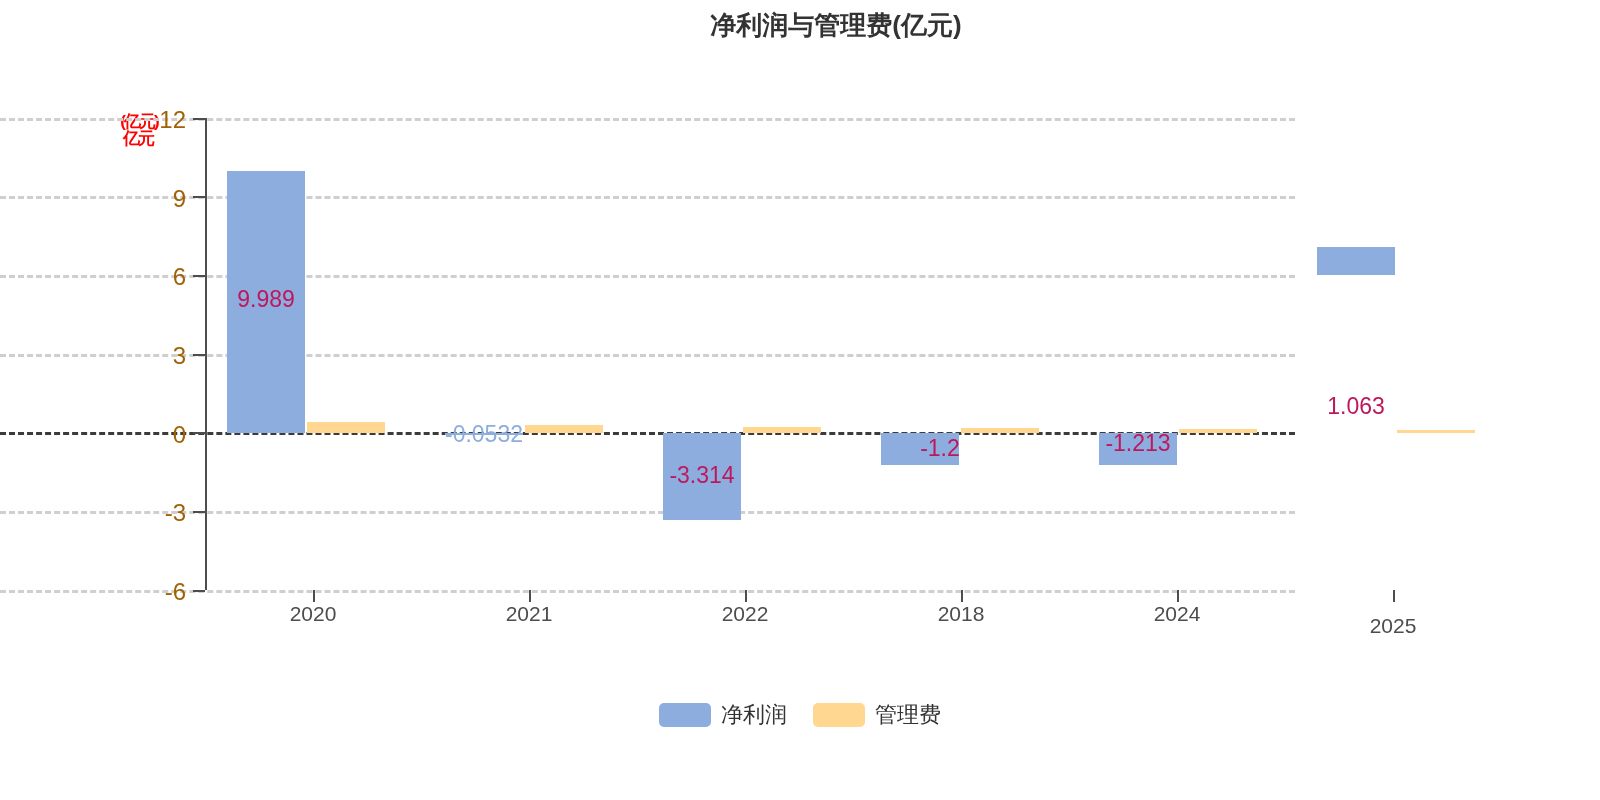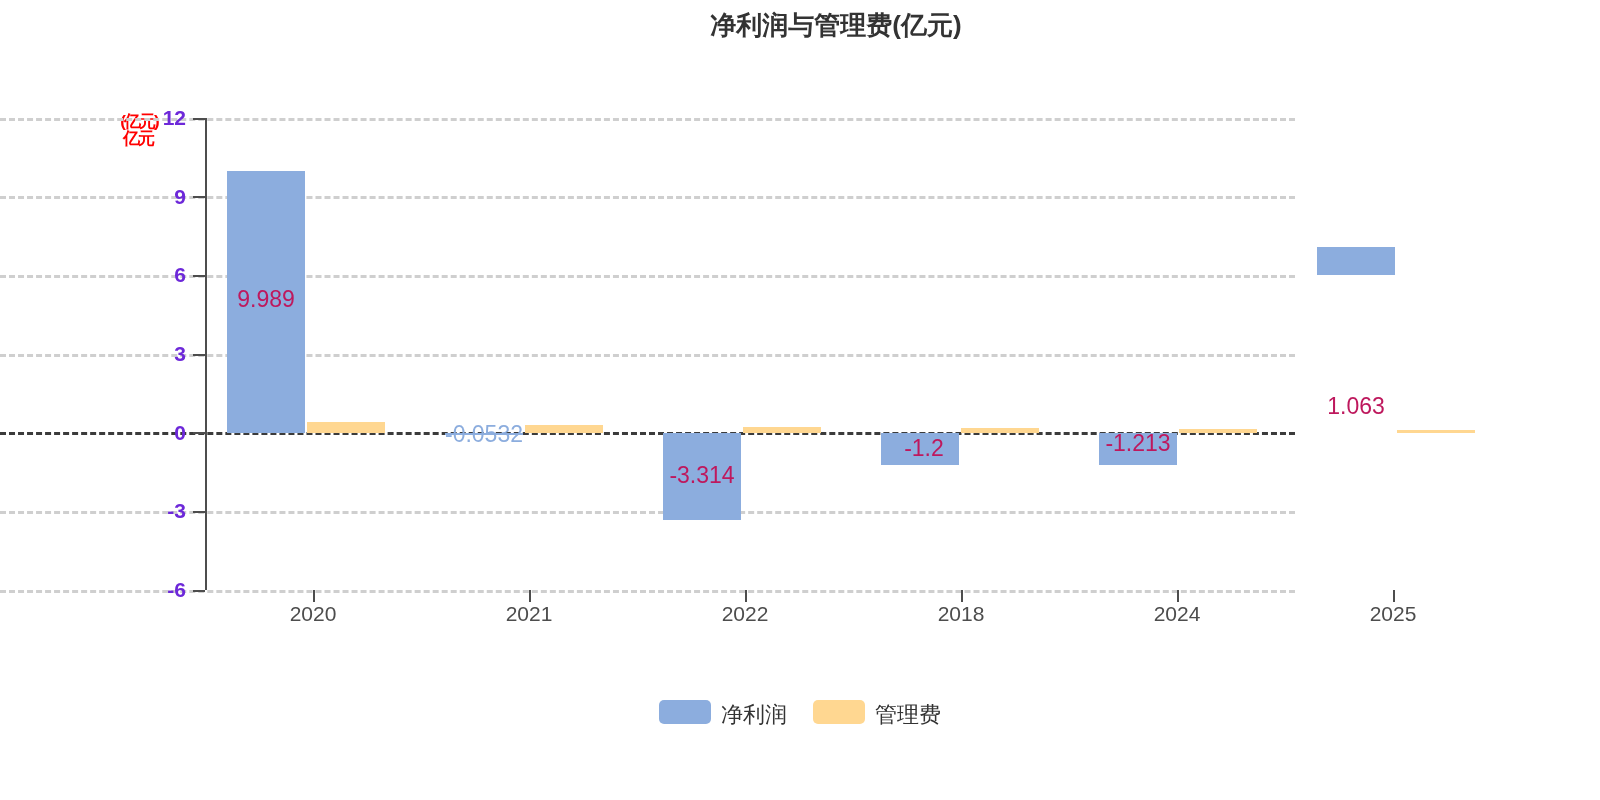--- a/index.html
+++ b/index.html
@@ -70,23 +70,22 @@
     position: absolute;
     left: 193px;
     width: 12px;
     height: 0;
     border-top: 2px solid #4d4d4d;
   }
 
   .y-tick-label {
     position: absolute;
     right: 1414px; 
-    font-size: 21px;
-    color: #6d28d9;
-    font-weight: bold;
+    font-size: 24px;
+    color: #a16207;
   }
 
   .y-label-wrap {
     position: absolute;
     left: 118px;
     top: 112px;
     width: 40px;
     height: 70px;
   }
   .y-axis-title {
@@ -152,21 +151,21 @@
     left: 0;
     top: 700px;
     width: 1600px;
     display: flex;
     justify-content: center;
     align-items: center;
     gap: 26px;
   }
   .legend-item {
     display: flex;
-    align-items: flex-start;
+    align-items: center;
     gap: 10px;
   }
   .legend-swatch {
     width: 52px;
     height: 24px;
     border-radius: 5px;
   }
   .legend-swatch.net { background: #8cadde; }
   .legend-swatch.admin { background: #ffd791; }
   .legend-text {
@@ -241,21 +240,21 @@
 
     <div class="bar net" style="left:894px; width:78px; top:315px; height:32px;"></div>
     <div class="bar admin" style="left:974px; width:78px; bottom:157px; height:4px;"></div>
 
     <div class="bar net" style="left:1112px; width:78px; bottom:315px; height:28px;"></div>
     <div class="bar admin" style="left:1192px; width:78px; bottom:157px; height:3px;"></div>
 
     <div class="bar-label" style="left:0px;   top:168px; width:122px;">9.989</div>
     <div class="bar-label hidden-blue" style="left:230px; top:303px; width:98px;">-0.0532</div>
     <div class="bar-label" style="left:447px; top:344px; width:100px;">-3.314</div>
-    <div class="bar-label" style="left:669px; top:317px; width:100px;">-1.2</div>
+    <div class="bar-label" style="left:685px; top:317px; width:100px;">-1.2</div>
     <div class="bar-label" style="left:883px; top:312px; width:100px;">-1.213</div>
     <div class="bar-label" style="left:1101px; top:275px; width:100px;">1.063</div>
   </div>
 
   <div class="y-tick" style="top:118px;"></div>
   <div class="y-tick" style="top:196px;"></div>
   <div class="y-tick" style="top:275px;"></div>
   <div class="y-tick" style="top:354px;"></div>
   <div class="y-tick" style="top:432px;"></div>
   <div class="y-tick" style="top:511px;"></div>
@@ -274,21 +273,21 @@
   <div class="x-tick" style="left:745px;"></div>
   <div class="x-tick" style="left:961px;"></div>
   <div class="x-tick" style="left:1177px;"></div>
   <div class="x-tick" style="left:1393px;"></div>
 
   <div class="x-tick-label" style="left:313px;">2020</div>
   <div class="x-tick-label" style="left:529px;">2021</div>
   <div class="x-tick-label" style="left:745px;">2022</div>
   <div class="x-tick-label" style="left:961px;">2018</div>
   <div class="x-tick-label" style="left:1177px;">2024</div>
-  <div class="x-tick-label" style="left:1393px;">2025</div>
+  <div class="x-tick-label" style="left:1393px;margin-top:12px;">2025</div>
 
   <div class="legend">
     <div class="legend-item">
       <span class="legend-swatch net"></span>
       <span class="legend-text">净利润</span>
     </div>
     <div class="legend-item">
       <span class="legend-swatch admin"></span>
       <span class="legend-text">管理费</span>
     </div>

